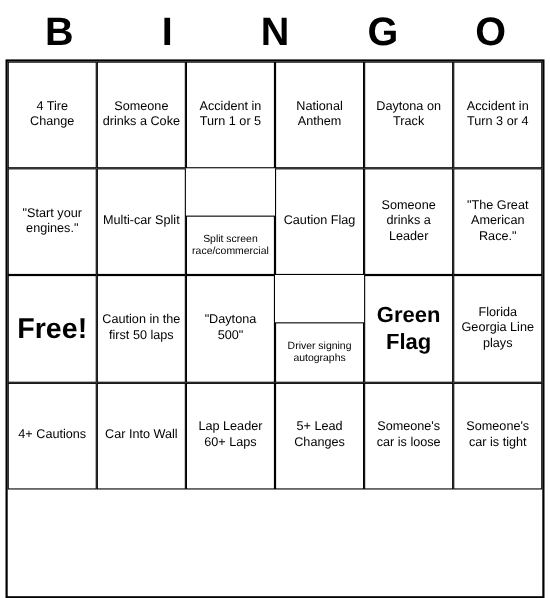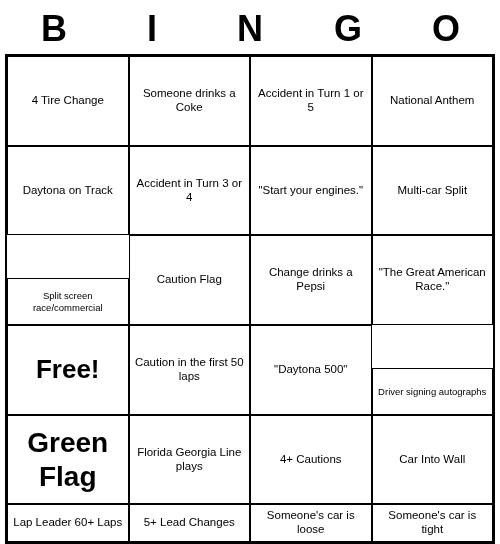--- a/index.html
+++ b/index.html
@@ -20,42 +20,42 @@
       padding: 8px 0 4px 0;
     }
     .bingo-letter {
       font-size: 36px;
       font-weight: bold;
       width: 88px;
       text-align: center;
     }
     .bingo-grid {
       display: grid;
-      grid-template-columns: repeat(4, 1fr);
+      grid-template-columns: repeat(6, 1fr);
       grid-template-rows: repeat(5, 1fr);
       width: 490px;
       height: 490px;
       border: 2px solid #000;
     }
     .bingo-cell {
       border: 1px solid #000;
       display: flex;
       align-items: center;
       justify-content: center;
       text-align: center;
       padding: 4px;
       font-size: 11.5px;
       line-height: 1.2;
     }
     .bingo-cell.free {
       font-size: 26px;
       font-weight: bold;
     }
     .bingo-cell.green-flag {
-      font-size: 28px;
+      font-size: 20px;
       font-weight: bold;
     }
     .bingo-cell.small-text {
       font-size: 9.5px;
       margin-top: 43px;
     }
   </style>
 </head>
 <body>
 
@@ -71,21 +71,21 @@
 <div class="bingo-cell ">4 Tire Change</div>
     <div class="bingo-cell ">Someone drinks a Coke</div>
     <div class="bingo-cell ">Accident in Turn 1 or 5</div>
     <div class="bingo-cell ">National Anthem</div>
     <div class="bingo-cell ">Daytona on Track</div>
     <div class="bingo-cell ">Accident in Turn 3 or 4</div>
     <div class="bingo-cell ">"Start your engines."</div>
     <div class="bingo-cell ">Multi-car Split</div>
     <div class="bingo-cell small-text">Split screen race/commercial</div>
     <div class="bingo-cell ">Caution Flag</div>
-    <div class="bingo-cell ">Change drinks a Pepsi</div>
+    <div class="bingo-cell ">Someone drinks a Leader</div>
     <div class="bingo-cell ">"The Great American Race."</div>
     <div class="bingo-cell free">Free!</div>
     <div class="bingo-cell ">Caution in the first 50 laps</div>
     <div class="bingo-cell ">"Daytona 500"</div>
     <div class="bingo-cell small-text">Driver signing autographs</div>
     <div class="bingo-cell green-flag">Green Flag</div>
     <div class="bingo-cell ">Florida Georgia Line plays</div>
     <div class="bingo-cell ">4+ Cautions</div>
     <div class="bingo-cell ">Car Into Wall</div>
     <div class="bingo-cell ">Lap Leader 60+ Laps</div>

